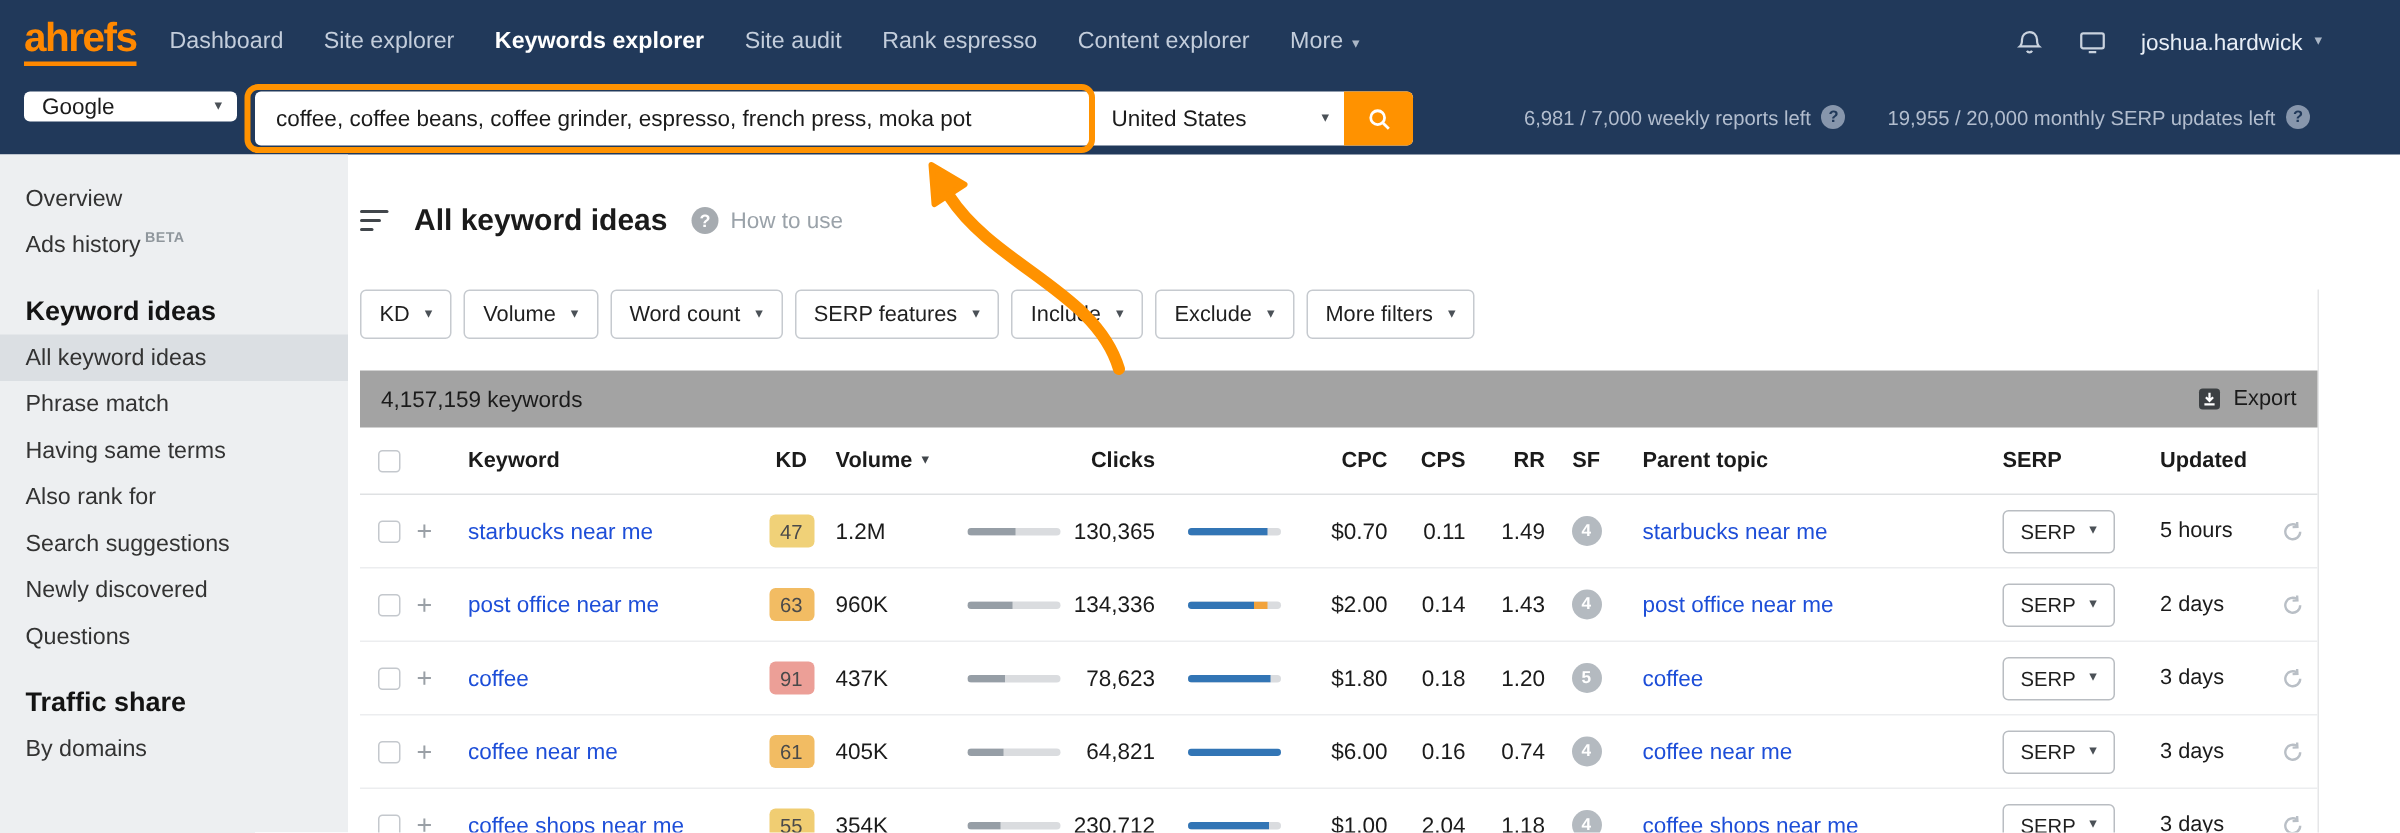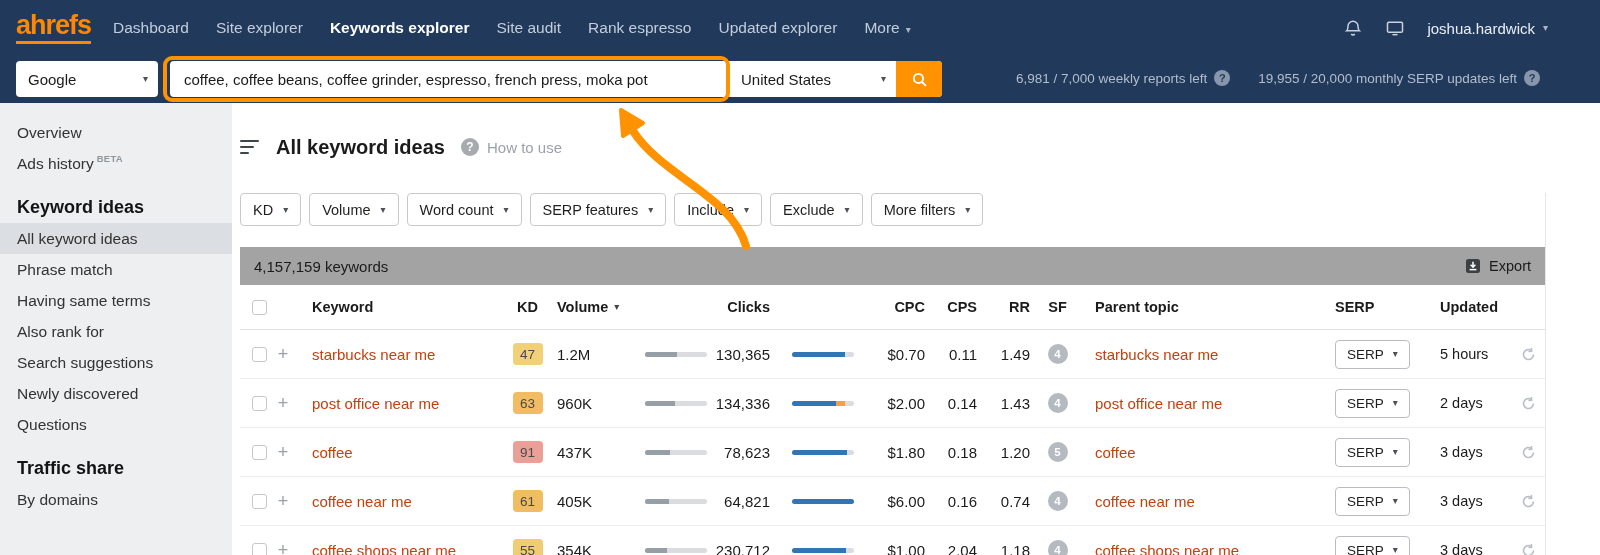--- a/index.html
+++ b/index.html
@@ -14,21 +14,21 @@
   .nav-item { color:#c3cddb; font-size:15.5px; cursor:pointer; white-space:nowrap; }
   .nav-item.active { color:#fff; font-weight:bold; }
   .caret { font-size:10px; line-height:1; }
   .caret-nav { color:#aab6c6; margin-left:6px; }
   .caret-dark { color:#4b5157; margin-left:0; }
   .nav-right { margin-left:auto; display:flex; align-items:center; gap:22px; }
   .nav-ico { display:flex; align-items:center; cursor:pointer; }
   .user-menu { color:#e8eef6; font-size:15px; display:flex; align-items:center; gap:8px; cursor:pointer; }
 
   .search-row { height:47px; display:flex; align-items:flex-start; padding:5px 60px 0 16px; }
-  .engine-select { width:142px; height:36px; background:#fff; border-radius:4px; display:flex; align-items:center; justify-content:space-between; padding:0 10px 0 12px; font-size:15px; cursor:pointer; flex-shrink:0; }
+  .engine-select { width:142px; height:20px; background:#fff; border-radius:4px; display:flex; align-items:center; justify-content:space-between; padding:0 10px 0 12px; font-size:15px; cursor:pointer; flex-shrink:0; }
   .search-group { display:flex; height:36px; margin-left:12px; background:#fff; border-radius:4px; flex-shrink:0; }
   .query-box { width:556px; position:relative; display:flex; align-items:center; padding:0 14px; font-size:15px; white-space:nowrap; overflow:visible; cursor:text; border-radius:4px 0 0 4px; }
   .query-text { overflow:hidden;text-align:right; }
   .ring { position:absolute; left:-7px; right:-4px; top:-5px; bottom:-5px; border:4px solid #ff9200; border-radius:9px; pointer-events:none; z-index:20; }
   .country-select { width:170px; border-left:1px solid #e2e2e2; display:flex; align-items:center; justify-content:space-between; padding:0 10px 0 14px; font-size:15px; cursor:pointer; }
   .search-btn { width:46px; background:#ff9200; border:none; border-radius:0 4px 4px 0; display:flex; align-items:center; justify-content:center; cursor:pointer; }
   .quota { margin-left:auto; display:flex; align-items:flex-end; gap:28px; padding-top:9px; color:#b2bdce; font-size:13.5px; white-space:nowrap; }
   .quota-item { display:flex; align-items:center; gap:7px; }
   .qicon { width:16px; height:16px; border-radius:50%; background:#8796ac; color:#21395a; font-size:11px; font-weight:bold; display:flex; align-items:center; justify-content:center; cursor:pointer; flex-shrink:0; }
 
@@ -72,21 +72,21 @@
   .c5 { padding-left:7px; }
   .c7, .c9, .c11 { justify-content:flex-end; padding-right:5px; }
   .c10 { justify-content:flex-end; padding-right:3px; }
   .c6 { padding-left:5px; }
   .c8, .c12, .c16 { justify-content:center; }
   .c13 { padding-left:15px; overflow:hidden; white-space:nowrap; }
   .c14 { padding-left:5px; }
   .c15 { padding-left:10px; font-size:14.5px; }
   .checkbox { width:15px; height:15px; border:1px solid #c4c8cd; border-radius:3px; background:#fff; display:inline-block; cursor:pointer; }
   .plus { color:#9aa0a6; font-size:18px; font-weight:400; cursor:pointer; line-height:1; }
-  .link { color:#c2410c; text-decoration:none; cursor:pointer; overflow:hidden; text-overflow:ellipsis; white-space:nowrap; }
+  .link { color:#1d4ed8; text-decoration:none; cursor:pointer; overflow:hidden; text-overflow:ellipsis; white-space:nowrap; }
   .kd { min-width:30px; height:22px; border-radius:4px; display:inline-flex; align-items:center; justify-content:center; font-size:13.5px; color:#4a4a4a; padding:0 5px; }
   .bar { width:62px; height:5px; background:#dadcdf; border-radius:2.5px; overflow:hidden; display:inline-flex; }
   .fill-gray { background:#969ea6; height:100%; }
   .fill-blue { background:#3275b5; height:100%; }
   .fill-orange { background:#f2a33c; height:100%; }
   .sf { width:20px; height:20px; border-radius:50%; background:#b4bac0; color:#fff; font-size:11.5px; font-weight:bold; display:inline-flex; align-items:center; justify-content:center; }
   .serp-btn { height:29px; padding:0 11px; border:1px solid #b9bdc2; border-radius:4px; background:#fff; display:inline-flex; align-items:center; gap:9px; font-size:13.5px; color:#1f1f1f; cursor:pointer; font-family:inherit; }
   .refresh { display:inline-flex; cursor:pointer; }
   .vol-caret { margin-left:6px; }
 
@@ -98,21 +98,21 @@
 
 <div class="topbar">
   <div class="topnav">
     <div class="logo">ahrefs</div>
     <nav class="main-nav">
         <span class="nav-item">Dashboard</span>
         <span class="nav-item">Site explorer</span>
         <span class="nav-item active">Keywords explorer</span>
         <span class="nav-item">Site audit</span>
         <span class="nav-item">Rank espresso</span>
-        <span class="nav-item">Updated explorer</span>
+        <span class="nav-item">Content explorer</span>
         <span class="nav-item">More<span class="caret caret-nav">▾</span></span>
       </nav>
     <div class="nav-right">
       <span class="nav-ico">
         <svg width="20" height="20" viewBox="0 0 24 24" fill="none" stroke="#c9d2de" stroke-width="1.8">
             <path d="M6 10a6 6 0 1 1 12 0c0 4 1.6 5.4 1.6 5.4H4.4S6 14 6 10z"></path>
             <path d="M10 19a2.2 2.2 0 0 0 4 0"></path>
           </svg>
       </span>
       <span class="nav-ico">

